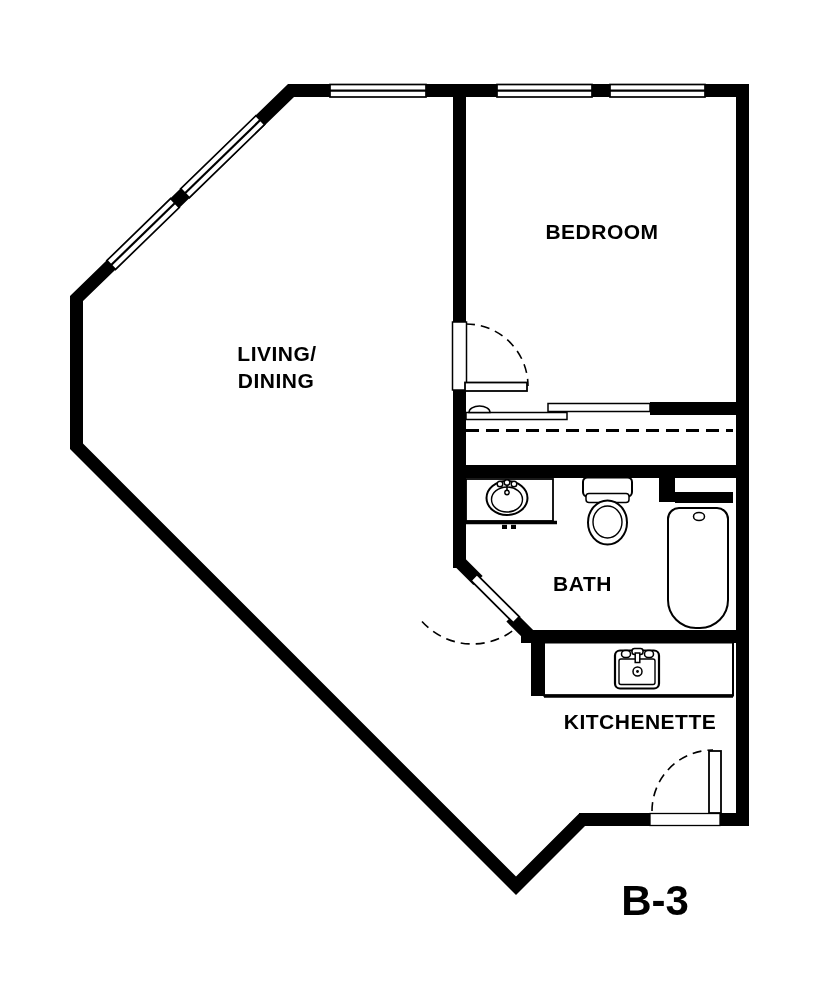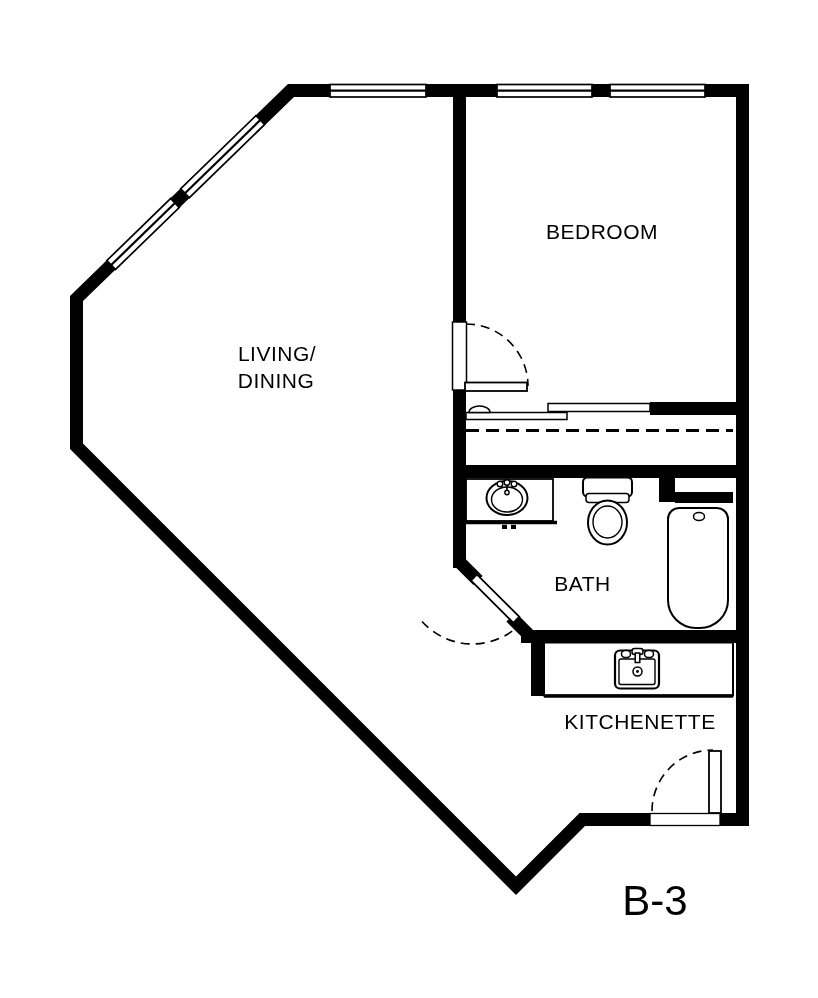--- a/index.html
+++ b/index.html
@@ -1,20 +1,21 @@
 <!DOCTYPE html>
 <html><head>
 <meta charset="utf-8">
 <style>
   html, body { margin: 0; padding: 0; background: #ffffff; }
   .stage {
     position: relative;
     width: 818px; height: 998px;
     background: #ffffff;
     font-family: "Liberation Sans", sans-serif;
+    font-weight: bold;
   }
   svg { display: block; }
   text {
     font-family: "Liberation Sans", sans-serif;
     fill: #000000;
   }
   .room-label { font-size: 21px; letter-spacing: 0.5px; }
   .unit-label { font-size: 42px; }
 </style>
 </head>

